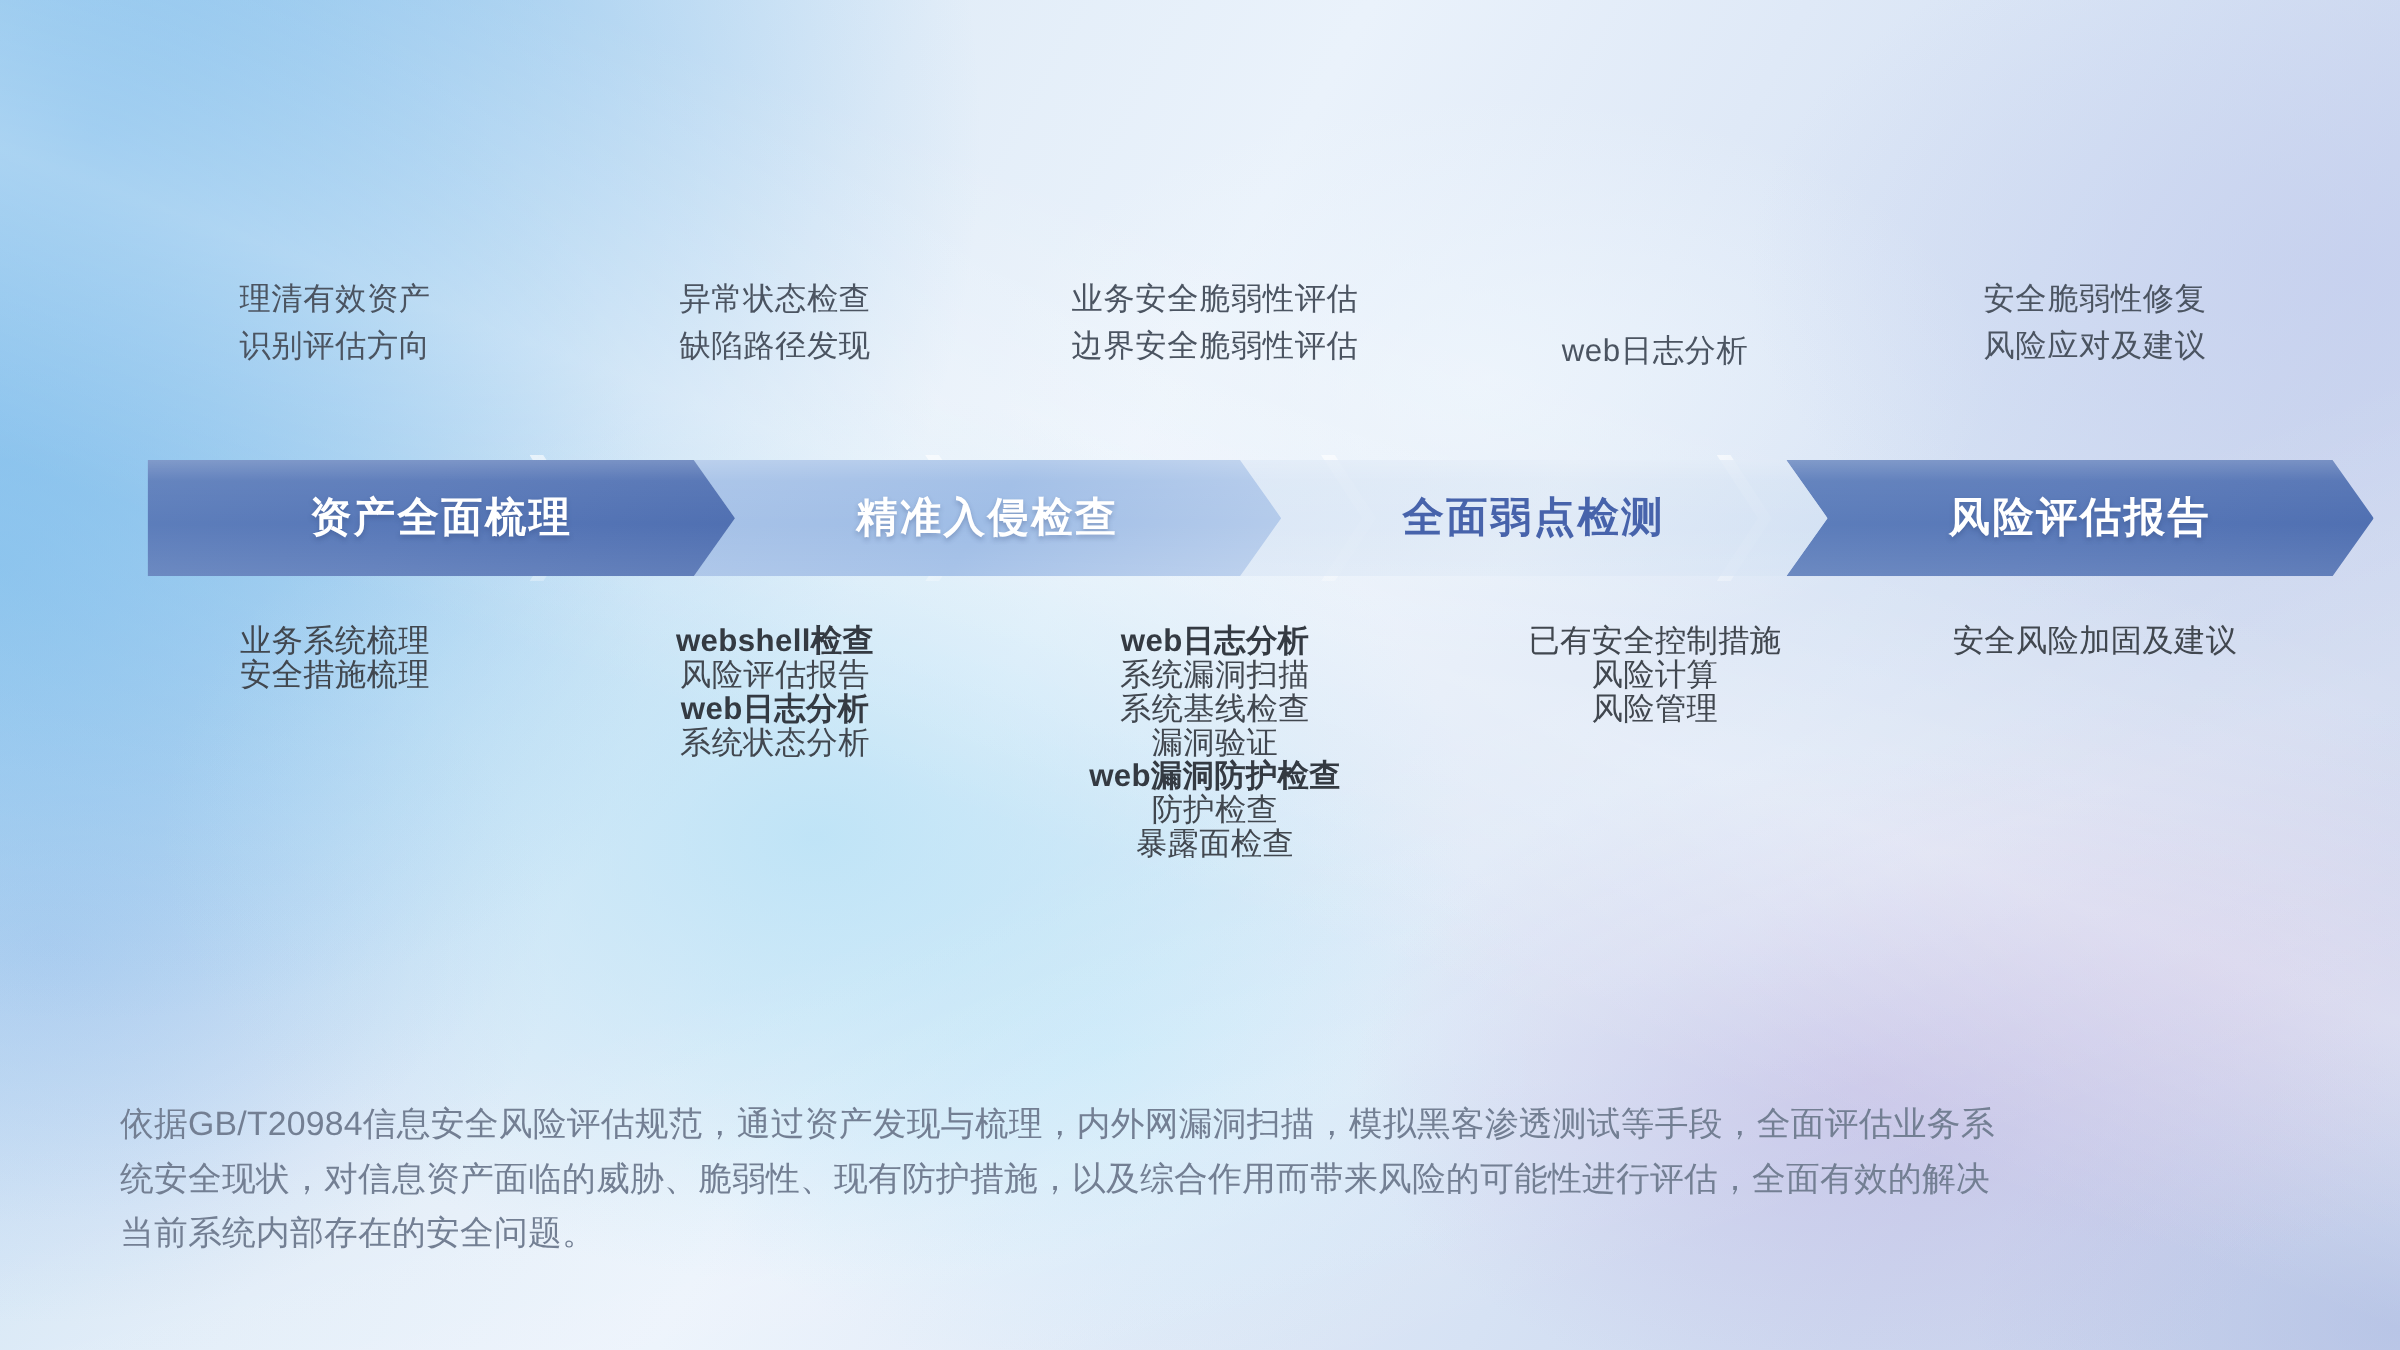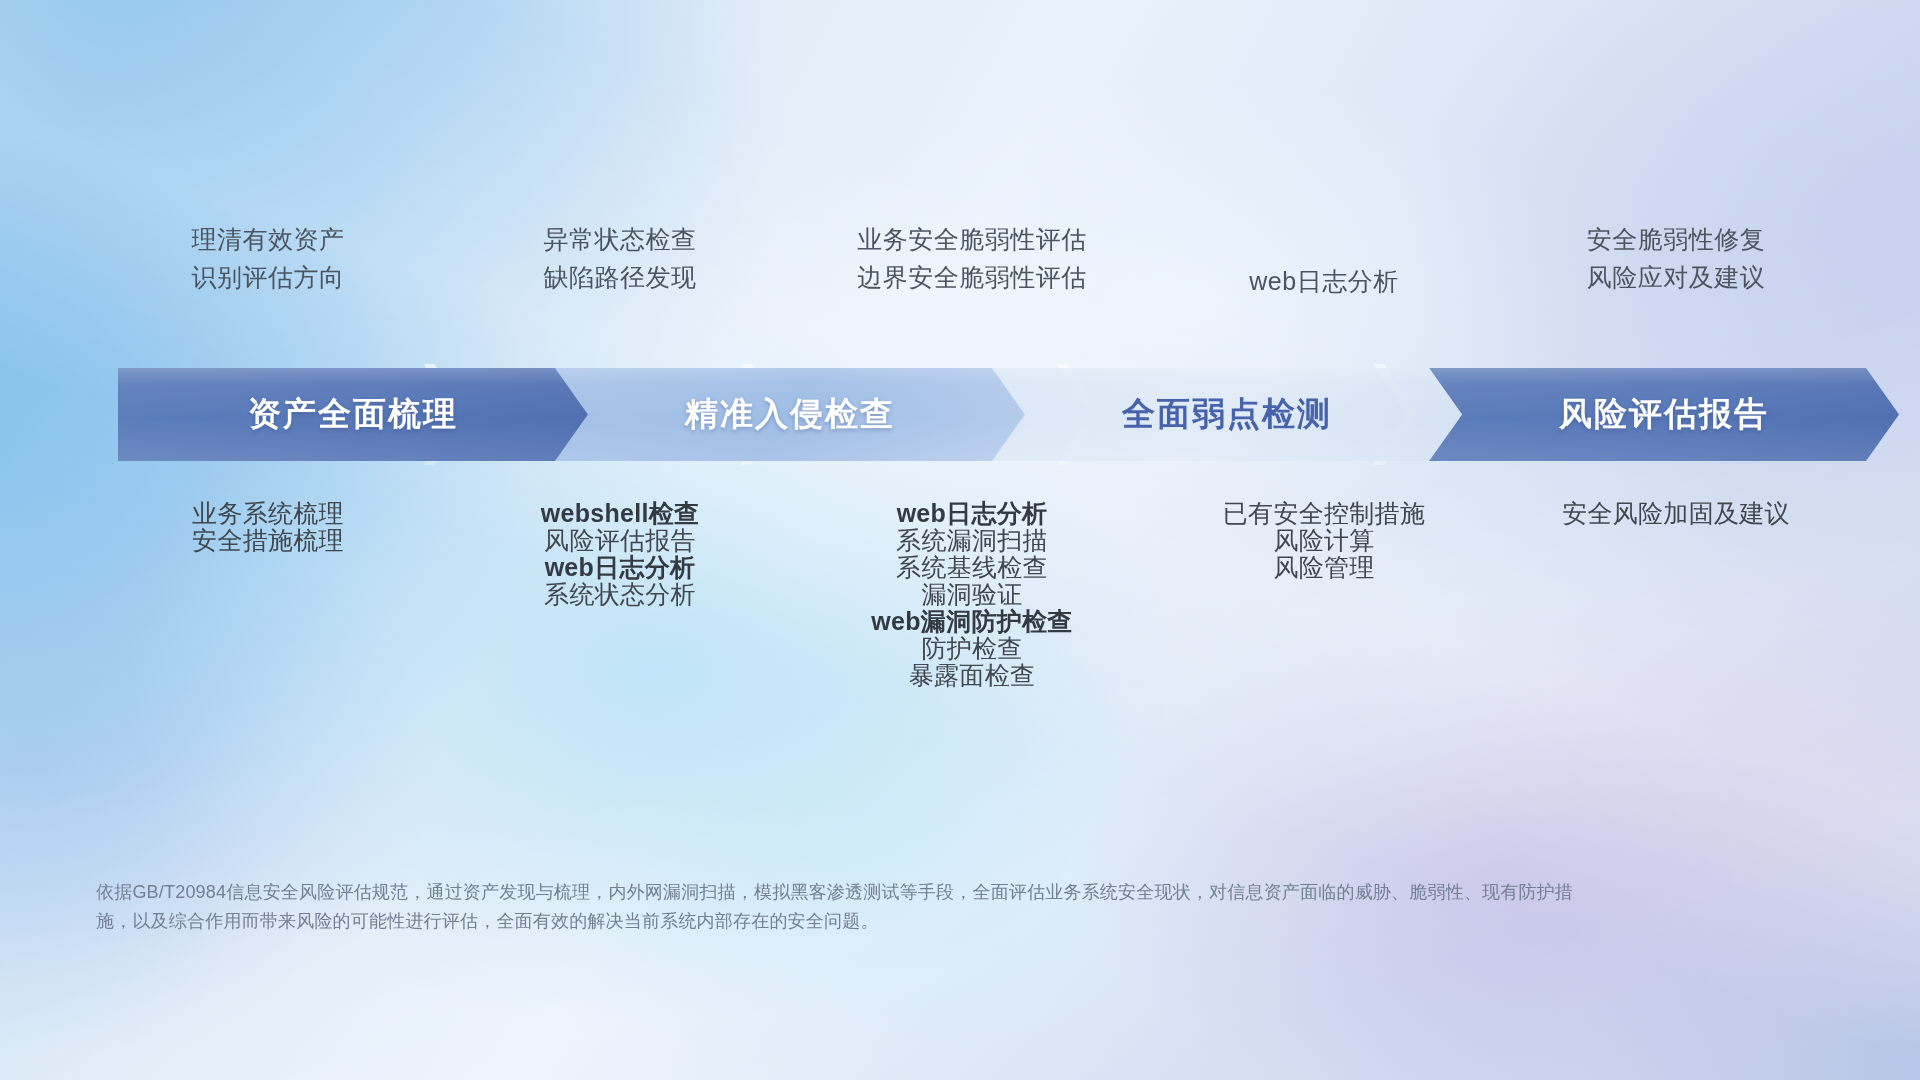--- a/index.html
+++ b/index.html
@@ -186,21 +186,21 @@
     white-space: nowrap;
   }
   .bot-line.em { font-weight: bold; color: #343a42; }
 
   
   #footer {
     position: absolute;
     left: 96px;
     top: 878px;
     width: 1500px;
-    font-size: 18px;
+    font-size: 27px;
     line-height: 1.62;
     color: #737f93;
     letter-spacing: 0.2px;
   }
 </style>
 </head>
 <body>
 
 <div id="stage">
 

